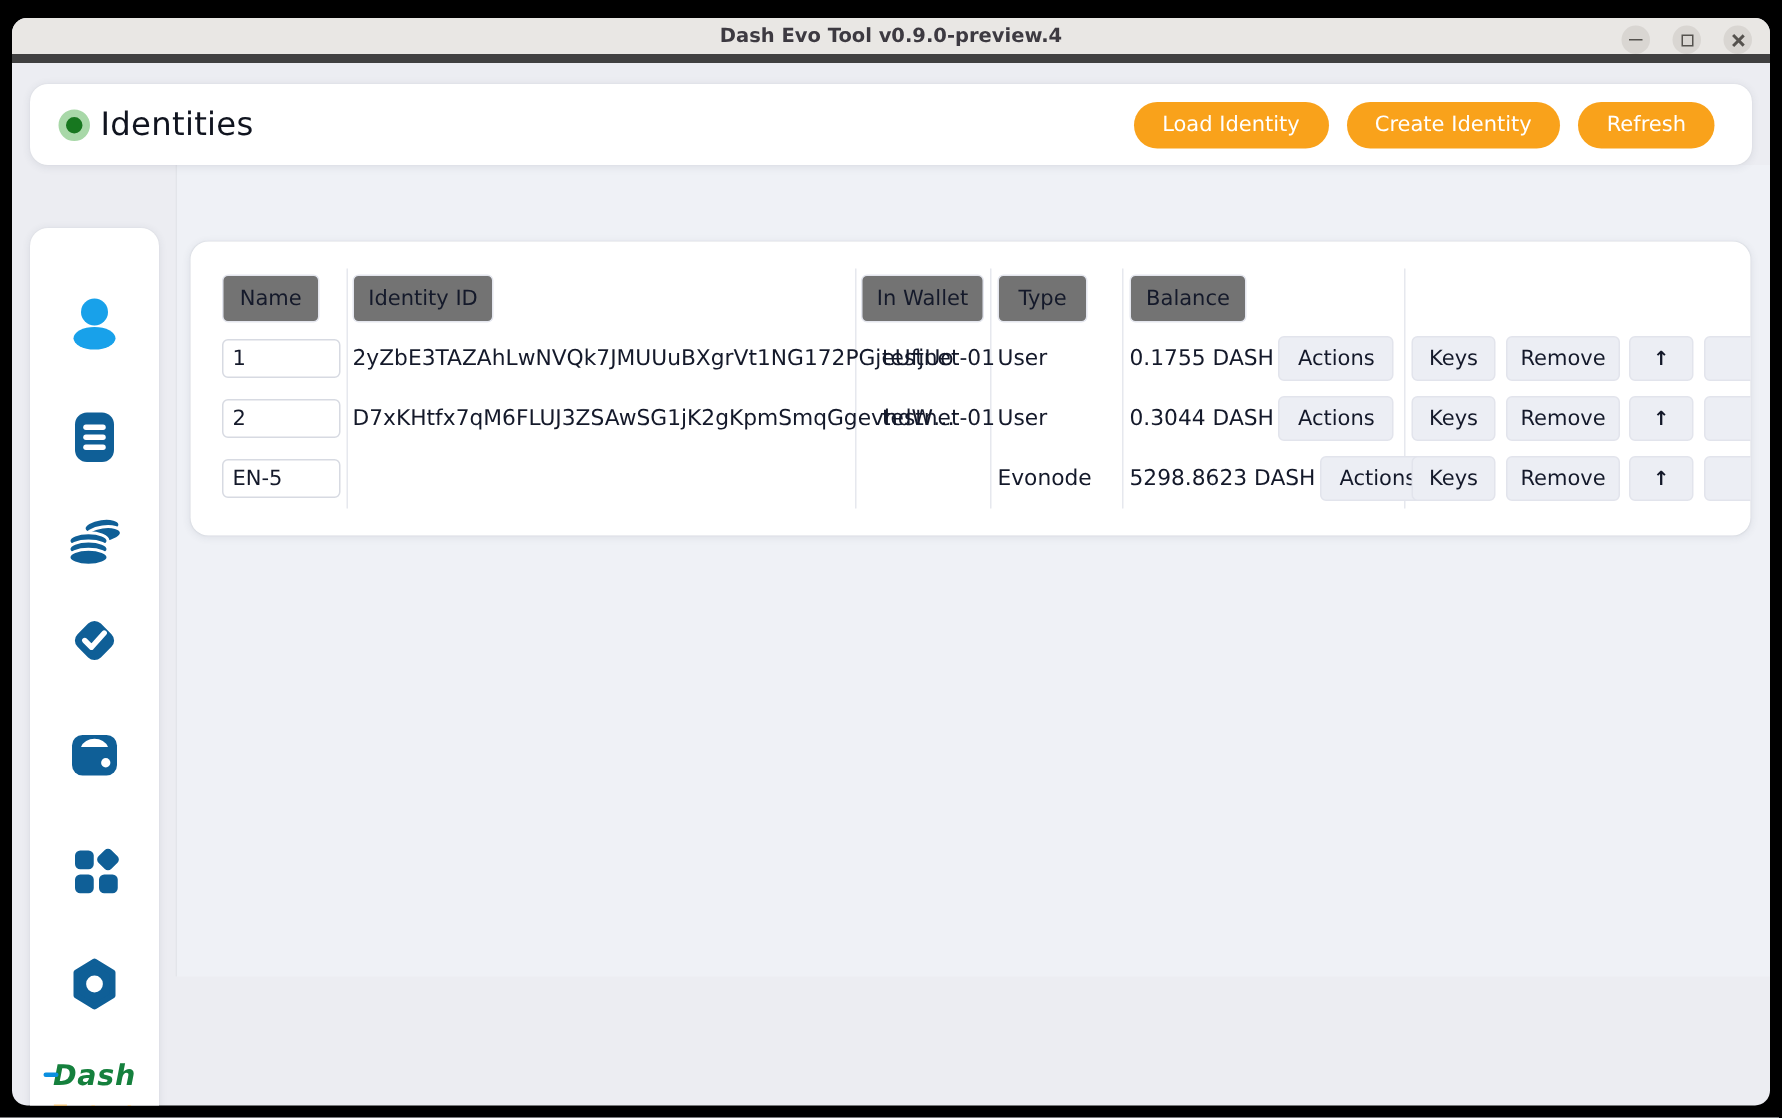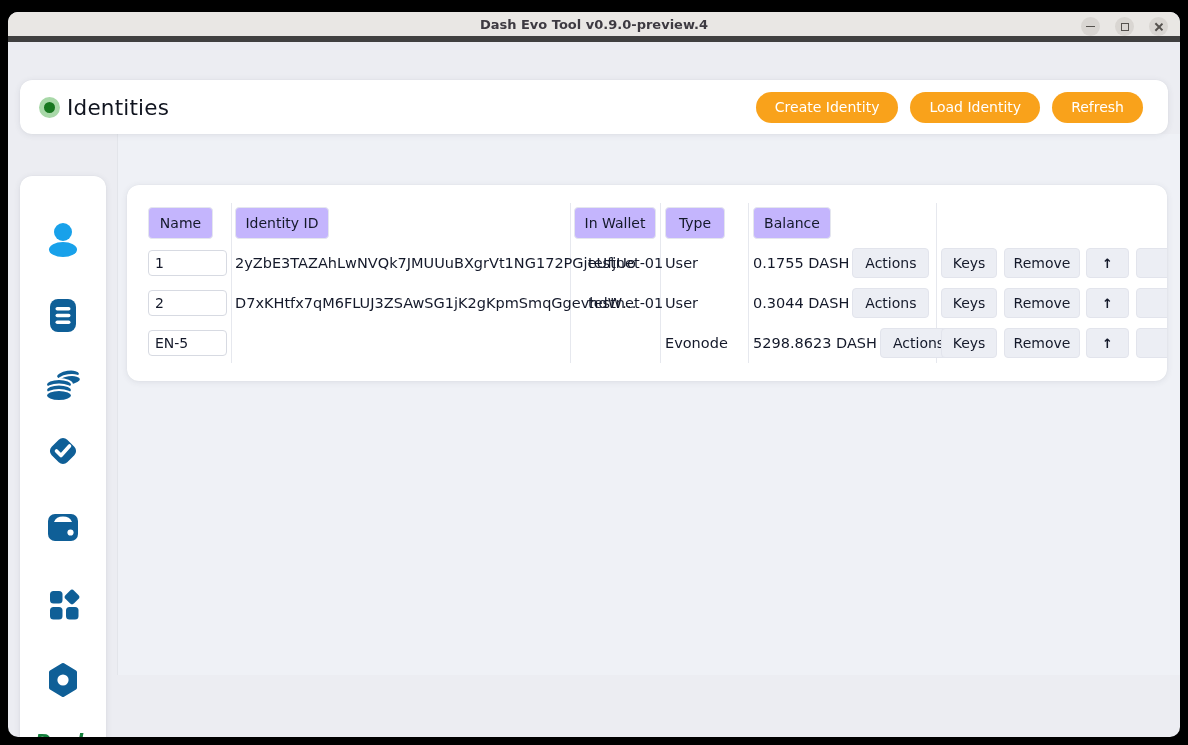--- a/index.html
+++ b/index.html
@@ -31,21 +31,21 @@
   }
   .glyph-min { width:9px; height:1.6px; background:#55524e; }
   .glyph-max { width:8px; height:8px; border:1.4px solid #55524e; }
   .glyph-close { position:relative; width:10px; height:10px; }
   .glyph-close::before, .glyph-close::after {
     content:""; position:absolute; left:4.3px; top:0; width:1.6px; height:10px; background:#55524e;
   }
   .glyph-close::before { transform:rotate(45deg); }
   .glyph-close::after  { transform:rotate(-45deg); }
 
-  .content { position:absolute; left:0; top:30px; width:100%; height:609px;margin-top:24px; }
+  .content { position:absolute; left:0; top:30px; width:100%; height:609px; }
   .main-bg {
     position:absolute; left:109px; top:68px; right:0; bottom:0;
     background:#eff1f6; border-left:1px solid #e3e5ea;
   }
   .panel {
     position:absolute; background:#fff; border-radius:12px;
     box-shadow:0 1px 6px rgba(50,60,80,.10), 0 0 1px rgba(50,60,80,.08);
   }
   
   .header-panel { left:12px; top:14px; width:1148px; height:54px;
@@ -74,21 +74,21 @@
     position:absolute; left:9px; top:9px; width:10px; height:3px; background:#0a8fe0; border-radius:2px;
   }
   .side-network {
     position:absolute; left:0; width:86px; text-align:center;
     color:#f5a623; font-size:13px; font-weight:bold;
   }
   
   .table-panel { left:119px; top:119px; width:1040px; height:196px; overflow:hidden; }
   .col-sep { position:absolute; top:18px; width:1px; height:160px; background:#e6e8ee; }
   .th-box {
-    position:absolute; top:22px; height:32px; background:#c4b5fd; border:1px solid #e4e6ee;
+    position:absolute; top:22px; height:32px; background:#737373; border:1px solid #e4e6ee;
     border-radius:4px; display:flex; align-items:center; justify-content:center;
     font-size:14px; color:#14192a; cursor:pointer;
   }
   .trow { position:absolute; left:0; width:100%; height:32px; }
   .name-input {
     position:absolute; left:21px; top:3px; width:79px; height:26px;
     border:1px solid #d7dae2; border-radius:4px; background:#fff;
     font-family:inherit; font-size:14px; color:#14192a; padding:0 6px;
   }
   .cell-text { position:absolute; top:0; height:32px; display:flex; align-items:center;
@@ -128,22 +128,22 @@
     </div>
   </div>
 
   <div class="content">
     <div class="main-bg"></div>
 
     <div class="panel header-panel">
       <div class="status-dot"></div>
       <div class="page-title">Identities</div>
       <div class="header-buttons">
+        <button class="orange-btn">Load Identity</button>
         <button class="orange-btn">Create Identity</button>
-        <button class="orange-btn">Load Identity</button>
         <button class="orange-btn">Refresh</button>
       </div>
     </div>
 
     <div class="panel sidebar">
 
       <div class="side-icon" style="top:42px">
         <svg width="44" height="44" viewBox="0 0 44 44">
           <circle cx="22" cy="14" r="9" fill="#18a1ea"></circle>
           <ellipse cx="22" cy="31.5" rx="14" ry="7.5" fill="#18a1ea"></ellipse>

